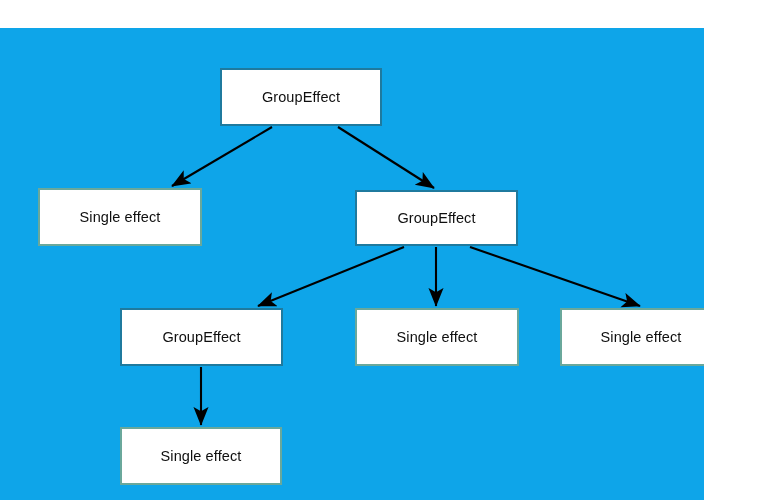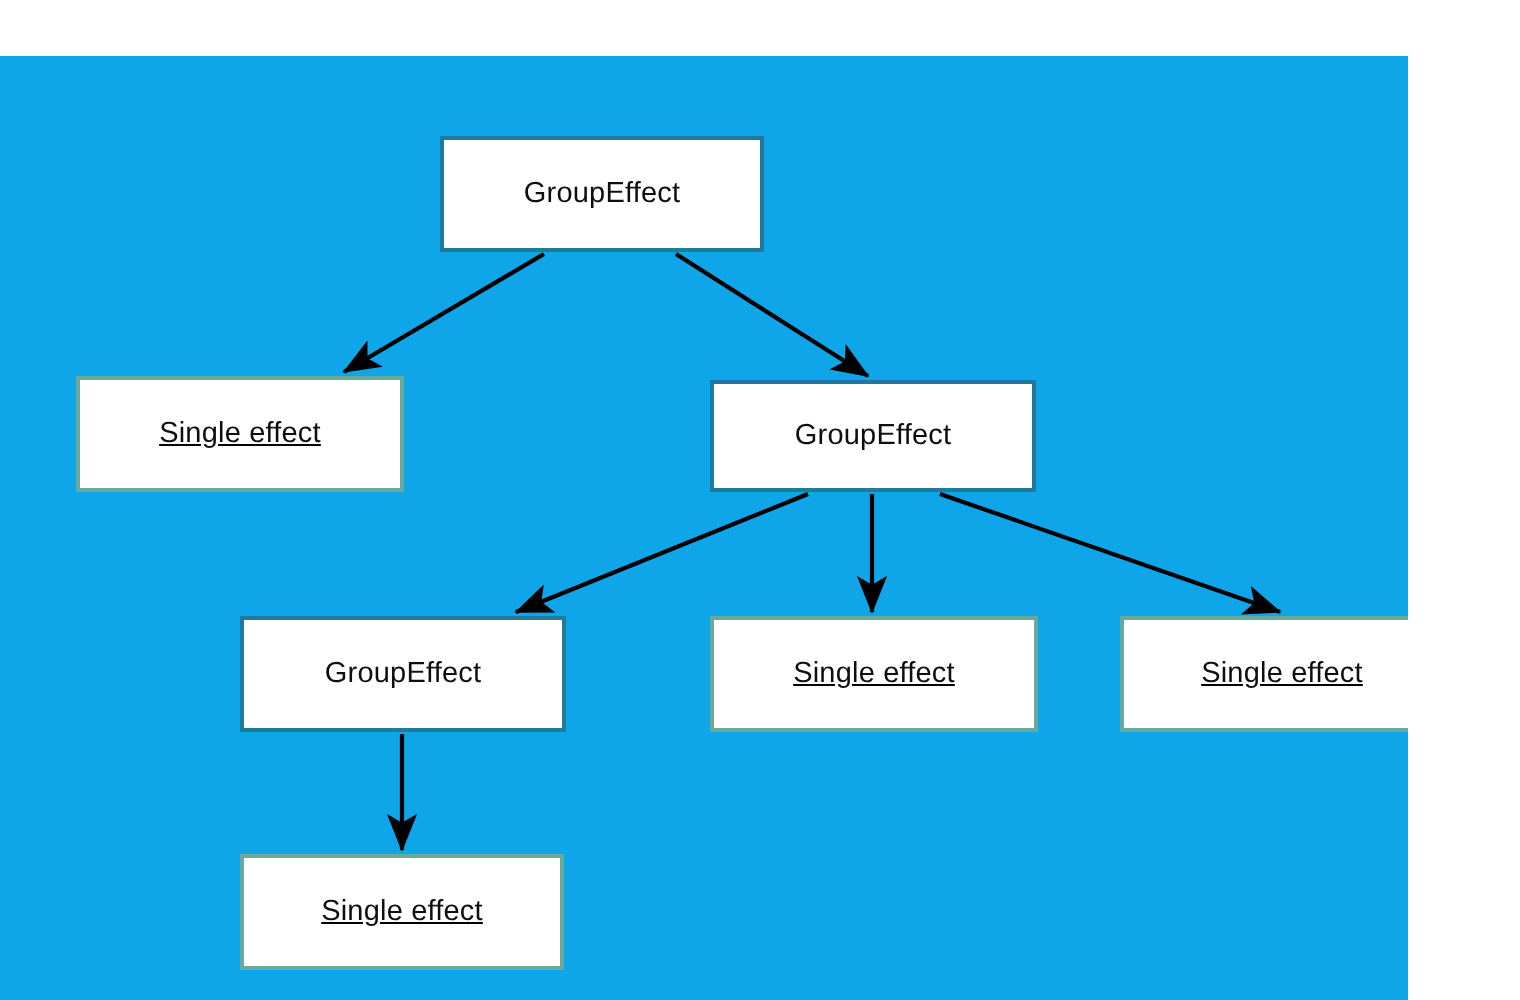--- a/index.html
+++ b/index.html
@@ -36,21 +36,21 @@
     z-index: 2;
   }
   .node .node-label {
     font-size: 14.5px;
     color: #0f0f0f;
     line-height: 1;
     letter-spacing: 0.1px;
     white-space: nowrap;
   }
   .node.group { border-color: #1f7a9e; }
-  .node.single { border-color: #6aa89b; text-decoration: underline; }
+  .node.single { border-color: #6aa89b; }
 </style>
 </head>
 <body>
 
 <div id="canvas">
 
   <svg id="edges" viewBox="0 0 760 500" width="760" height="500" xmlns="http://www.w3.org/2000/svg">
     <defs>
       <marker id="arrowhead" markerWidth="10" markerHeight="10" refX="8.6" refY="3.6" orient="auto" markerUnits="strokeWidth">
         <path d="M0,0 L9,3.6 L0,7.2 L2.1,3.6 Z" fill="#000000"></path>

